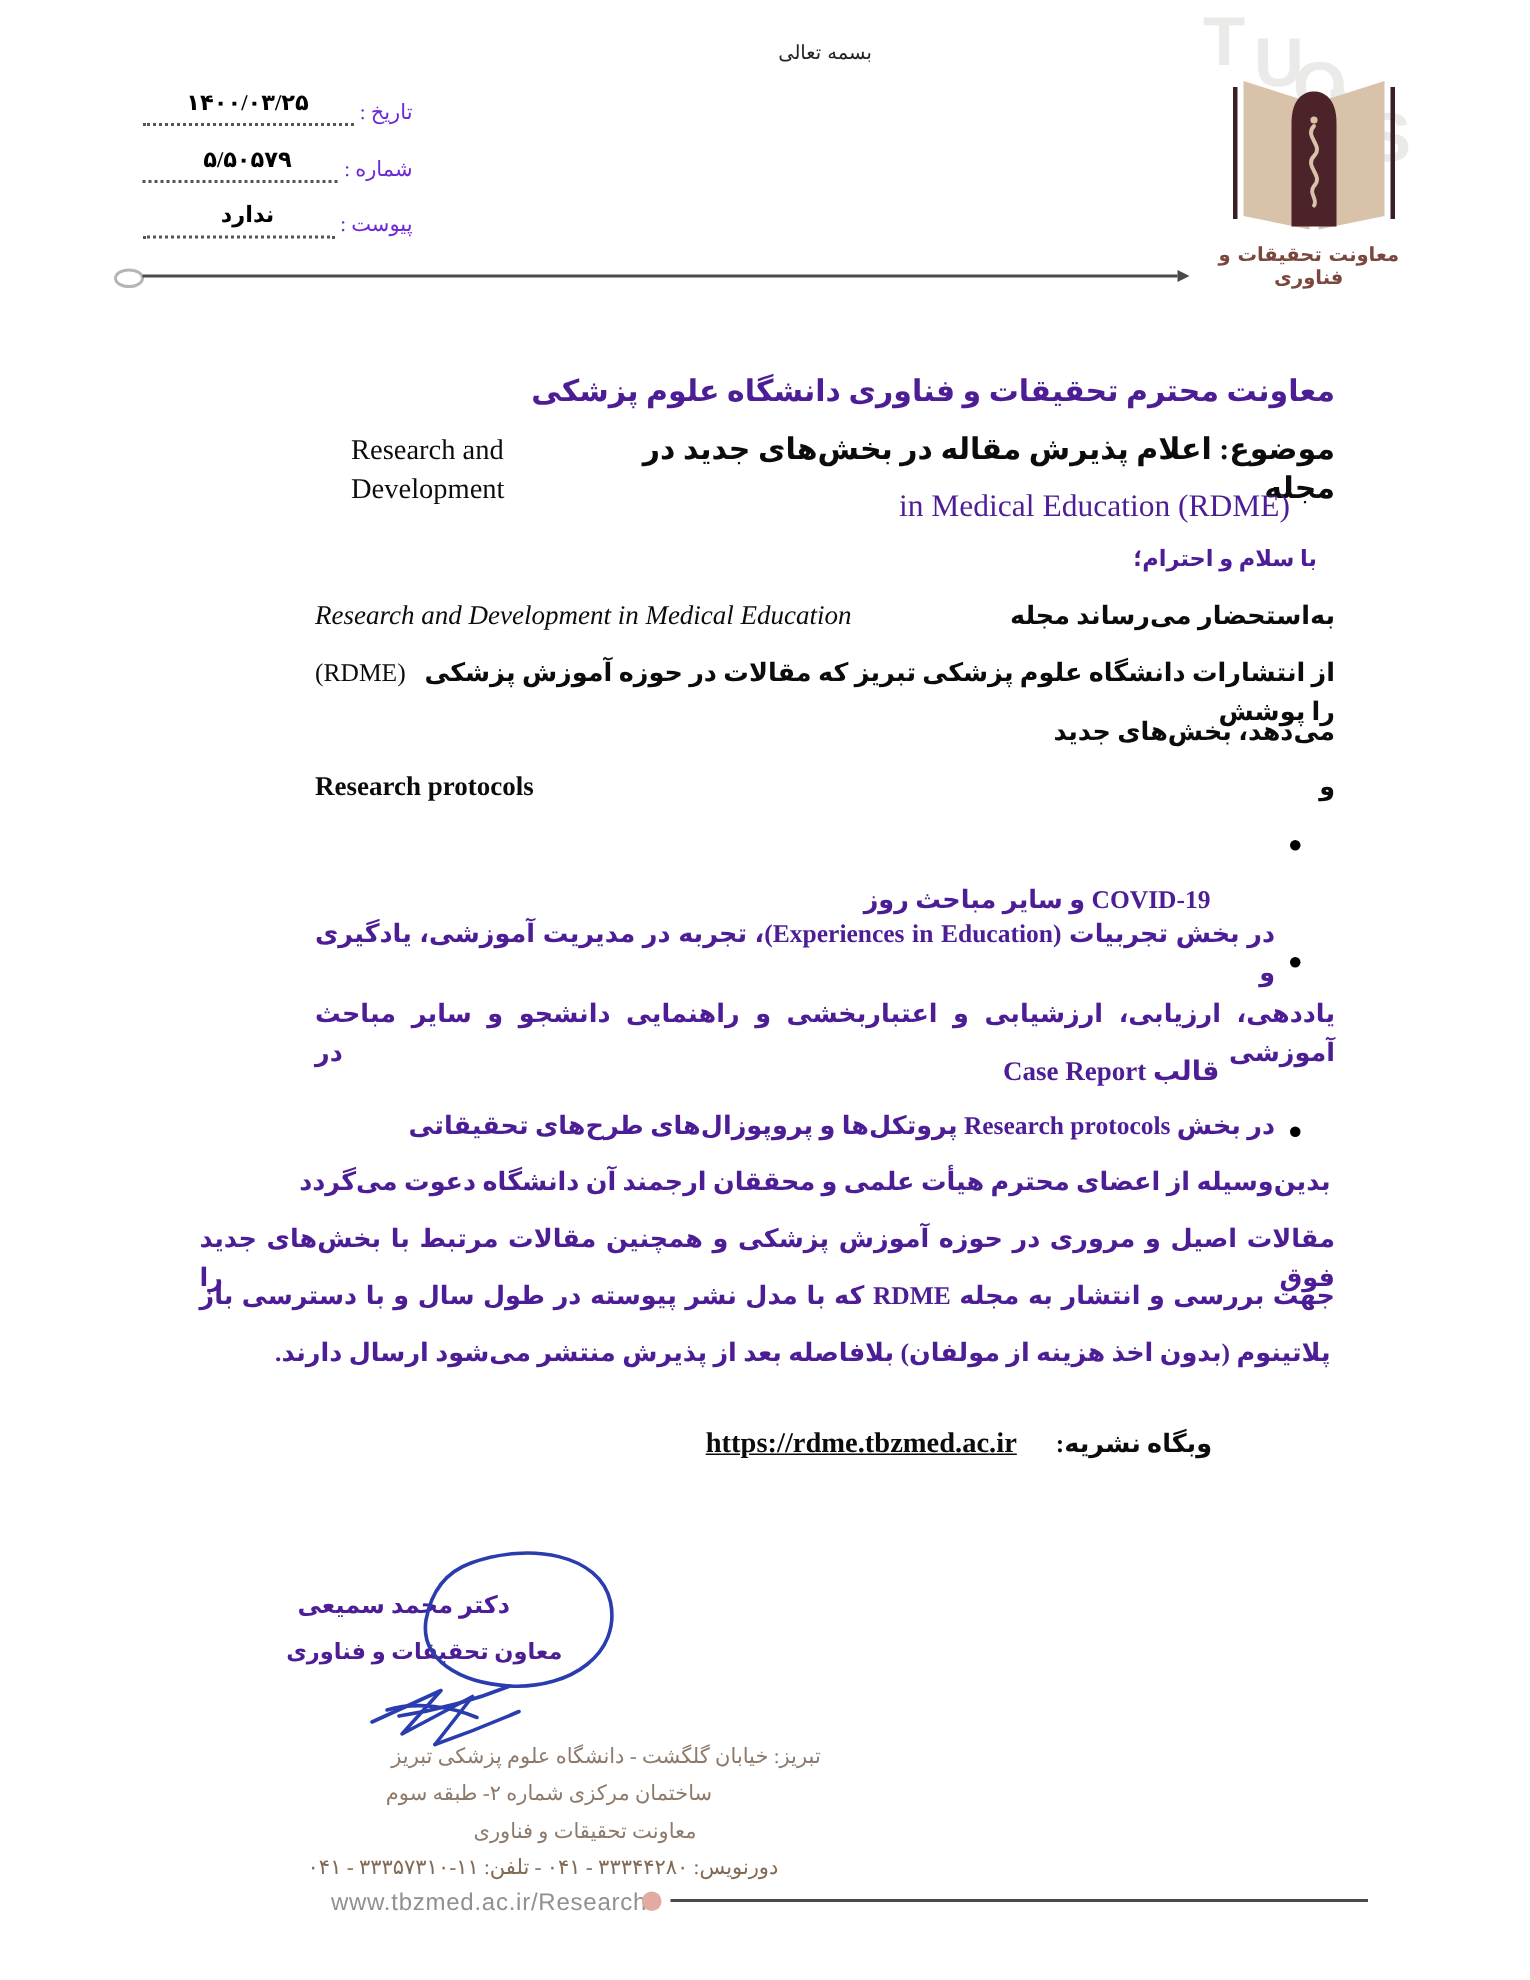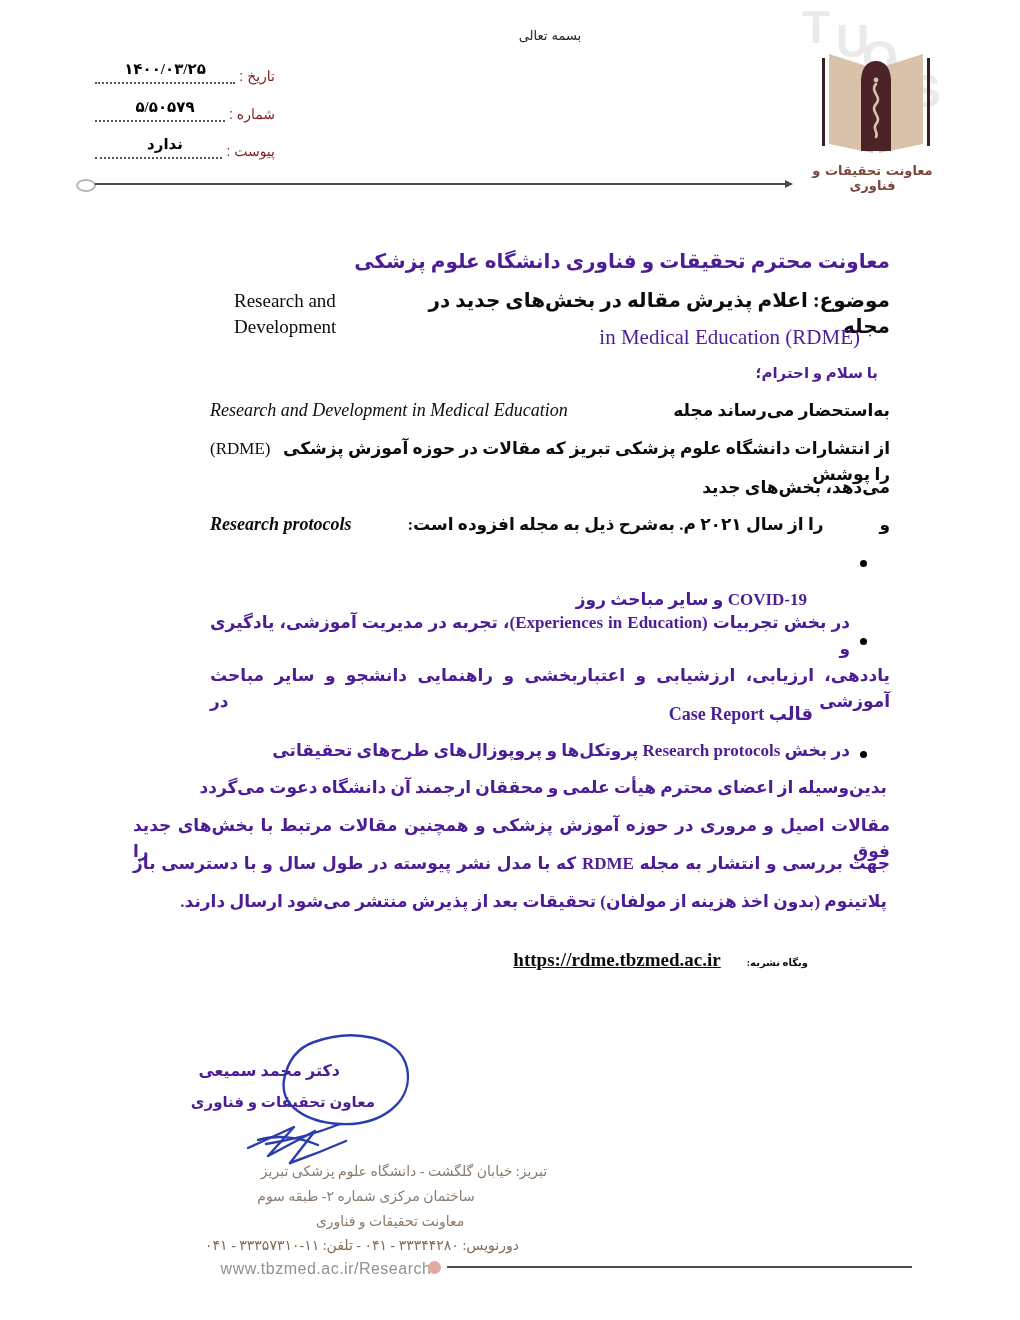--- a/index.html
+++ b/index.html
@@ -10,21 +10,21 @@
   .abs{position:absolute;}
   .fa{direction:rtl;}
   .bline{position:absolute;direction:rtl;font-weight:bold;font-size:17px;line-height:26px;color:#4c1d95;white-space:nowrap;}
   .just{text-align:justify;text-align-last:justify;white-space:normal;}
   .fxline{position:absolute;display:flex;justify-content:space-between;align-items:baseline;font-weight:bold;font-size:17px;line-height:26px;}
   .head1{font-size:20px;}
   .en-reg{font-weight:normal;}
   .en-it{font-style:italic;font-weight:normal;font-size:18px;}
   .bullet-dot{position:absolute;width:7px;height:7px;background:#000;border-radius:50%;}
   .hdr-row{position:absolute;left:95px;width:182px;display:flex;direction:rtl;align-items:flex-end;}
-  .hdr-label{font-family:Liberation Sans, sans-serif;font-size:14px;color:#7f1d1d;padding-right:2px;white-space:nowrap;}
+  .hdr-label{font-family:Liberation Serif, serif;font-size:14px;color:#6d28d9;padding-right:2px;white-space:nowrap;}
   .hdr-dots{flex:1;border-bottom:2px dotted #555;height:20px;margin-right:4px;position:relative;}
   .hdr-val{position:absolute;bottom:4px;left:10px;width:120px;text-align:center;font-weight:bold;font-size:15px;color:#000;direction:rtl;white-space:nowrap;}
   .wm{position:absolute;font-family:"Liberation Sans",sans-serif;font-weight:bold;font-size:46px;color:#eaeae8;line-height:1;}
   .footline{position:absolute;direction:rtl;font-size:14px;color:#8d7a6b;text-align:center;white-space:nowrap;}
 </style>
 </head>
 <body>
 
 <div id="page">
 
@@ -90,42 +90,41 @@
     <span class="fa">از انتشارات دانشگاه علوم پزشکی تبریز که مقالات در حوزه آموزش پزشکی را پوشش</span>
     <span class="en-reg" dir="ltr">(RDME)</span>
   </div>
 
   <div class="fxline" dir="rtl" style="top:475px;left:210px;width:680px;">
     <span class="fa">می‌دهد، بخش‌های جدید</span>
   </div>
 
   <div class="fxline" dir="rtl" style="top:511px;left:210px;width:680px;">
     <span class="fa">و</span>
-    <span class="fa">را از سال ۲۰۲۱ م. به‌شرح ذیل به مجله افزوده است:</span>
-    <span dir="ltr" style="font-size:18px;font-style:italic;">Research protocols</span>
+    <span dir="ltr" style="font-size:18px;">Research protocols</span>
   </div>
 
   <span class="bullet-dot" style="top:560px;left:860px;"></span>
   <div class="bline" style="top:587px;right:213px;">COVID-19 و سایر مباحث روز</div>
 
   <span class="bullet-dot" style="top:638px;left:860px;"></span>
   <div class="bline just" style="top:610px;left:210px;width:640px;">در بخش تجربیات (Experiences in Education)، تجربه در مدیریت آموزشی، یادگیری و</div>
   <div class="bline just" style="top:663px;left:210px;width:680px;">یاددهی، ارزیابی، ارزشیابی و اعتباربخشی و راهنمایی دانشجو و سایر مباحث آموزشی در</div>
   <div class="bline" style="top:701px;right:207px;font-size:18px;">قالب Case Report</div>
 
   <span class="bullet-dot" style="top:751px;left:860px;"></span>
   <div class="bline" style="top:738px;right:170px;">در بخش Research protocols پروتکل‌ها و پروپوزال‌های طرح‌های تحقیقاتی</div>
 
   <div class="bline just" style="top:813px;left:133px;width:757px;">مقالات اصیل و مروری در حوزه آموزش پزشکی و همچنین مقالات مرتبط با بخش‌های جدید فوق را</div>
   <div class="bline" style="top:775px;right:133px;">بدین‌وسیله از اعضای محترم هیأت علمی و محققان ارجمند آن دانشگاه دعوت می‌گردد</div>
   <div class="bline just" style="top:851px;left:133px;width:757px;">جهت بررسی و انتشار به مجله RDME که با مدل نشر پیوسته در طول سال و با دسترسی باز</div>
-  <div class="bline" style="top:889px;right:133px;">پلاتینوم (بدون اخذ هزینه از مولفان) تحقیقات بعد از پذیرش منتشر می‌شود ارسال دارند.</div>
+  <div class="bline" style="top:889px;right:133px;">پلاتینوم (بدون اخذ هزینه از مولفان) بلافاصله بعد از پذیرش منتشر می‌شود ارسال دارند.</div>
 
   <div class="fxline" dir="rtl" style="top:925px;right:212px;gap:26px;justify-content:flex-start;">
-    <span class="fa" style="font-size:10px;margin-top:25px;">وبگاه نشریه:</span>
+    <span class="fa" style="font-size:17px;margin-top:25px;">وبگاه نشریه:</span>
     <span dir="ltr" style="font-size:19px;text-decoration:underline;">https://rdme.tbzmed.ac.ir</span>
   </div>
 
   <div class="bline" style="top:1058px;left:215px;width:125px;text-align:center;font-size:16px;">دکتر محمد سمیعی</div>
   <div class="bline" style="top:1089px;left:200px;width:175px;text-align:center;font-size:15px;">معاون تحقیقات و فناوری</div>
   <svg class="abs" style="top:1030px;left:218px;z-index:2;" width="220" height="140" viewBox="0 0 220 140">
     <g stroke="#2a3dae" stroke-width="2.4" fill="none" stroke-linecap="round" stroke-linejoin="round">
       <path d="M96,12 C135,-2 182,6 189,38 C196,72 163,96 122,94 C88,92 62,76 66,50 C70,28 82,17 96,12 Z"></path>
       <path d="M122,94 C102,102 74,110 48,114"></path>
       <path d="M30,118 L76,97 L50,126 L97,101 L72,133"></path>

